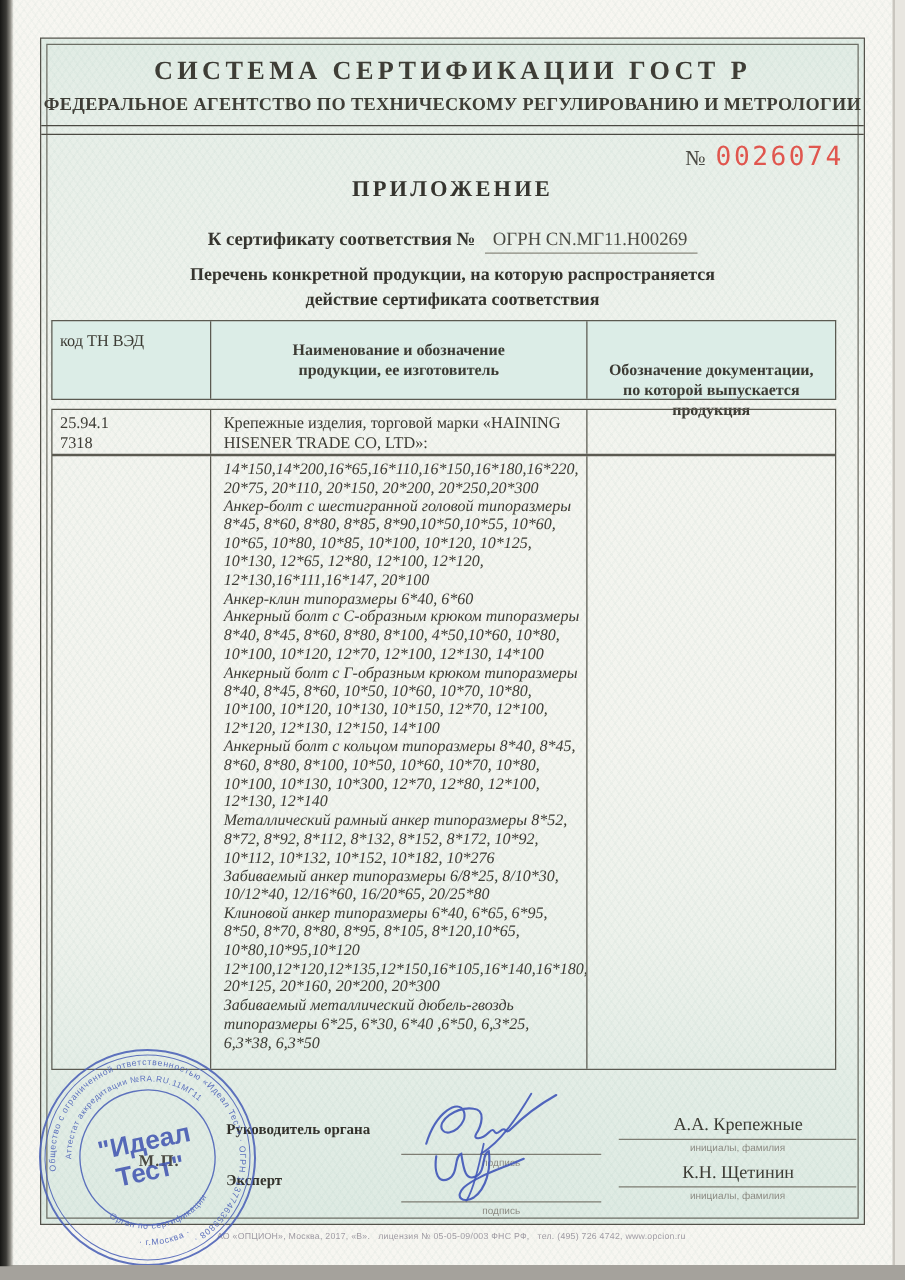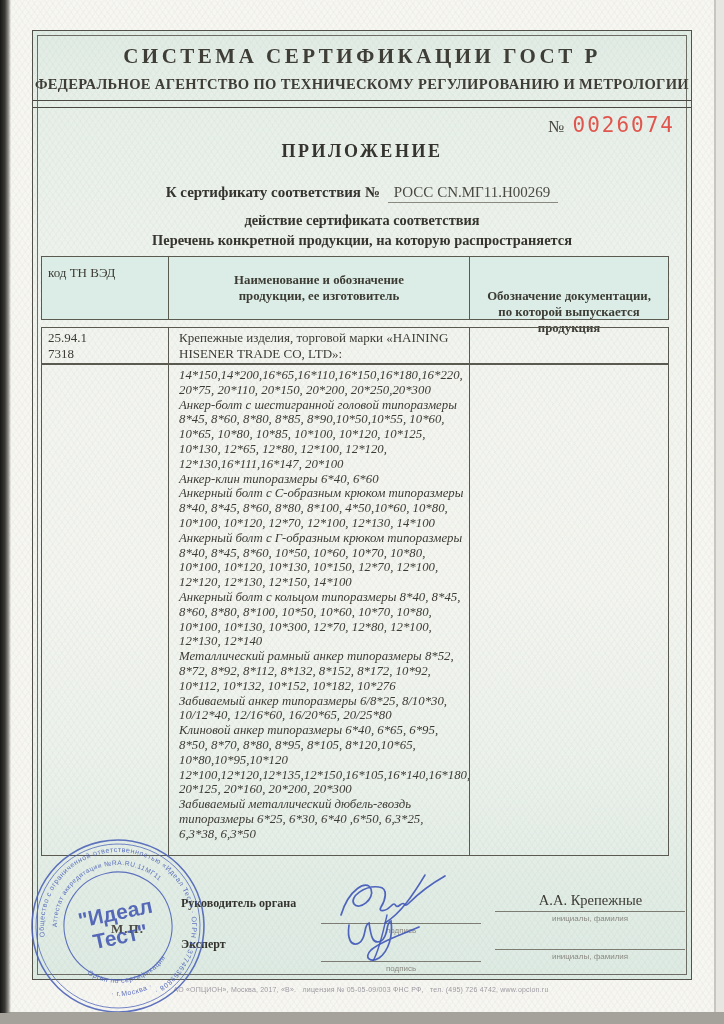--- a/index.html
+++ b/index.html
@@ -100,26 +100,26 @@
       <div class="band-line2"></div>
 
       <div class="blank-no">
         <span class="no-sign">№</span><span class="no-digits">0026074</span>
       </div>
 
       <div class="doc-title">ПРИЛОЖЕНИЕ</div>
 
       <div class="cert-line">
         <span class="cert-label">К сертификату соответствия №</span>
-        <span class="cert-num">РОСС CN.МГ11.Н00269</span>
+        <span class="cert-num">ОГРН CN.МГ11.Н00269</span>
       </div>
 
       <div class="purpose">
+        <div>Перечень конкретной продукции,  на которую распространяется</div>
         <div>действие сертификата соответствия</div>
-        <div>Перечень конкретной продукции,  на которую распространяется</div>
       </div>
 
       <div class="tbox t-head">
         <div class="c1 c1h">
           <div class="c1h-bot">код ТН ВЭД</div>
         </div>
         <div class="c2 ch-center pre">Наименование и обозначение
 продукции, ее изготовитель</div>
         <div class="c3 ch-center pre">Обозначение документации,
 по которой выпускается продукция</div>
@@ -164,20 +164,21 @@
       <div class="sigline" style="left:462px; top:880px; width:190px;"></div>
       <div class="smallcap" style="left:462px; top:883px; width:190px;">инициалы, фамилия</div>
 
       <div class="role" style="left:148px; top:906px;">Эксперт</div>
       <svg class="sig-svg" style="left:306px; top:882px;" width="100" height="50" viewBox="0 0 100 50">
         <path d="M10,12 C8,26 12,34 20,30 C28,26 24,12 30,10 C32,24 34,32 42,28 C50,24 46,10 52,8 C54,22 50,38 40,45 C32,50 24,45 32,37 C42,28 62,22 80,14" fill="none" stroke="#3f55b8" stroke-width="1.7" stroke-linecap="round" opacity=".9"></path>
         <path d="M48,2 C44,20 40,38 34,48" fill="none" stroke="#3f55b8" stroke-width="1.4" stroke-linecap="round" opacity=".9"></path>
       </svg>
       <div class="sigline" style="left:288px; top:930px; width:160px;"></div>
       <div class="smallcap" style="left:288px; top:933px; width:160px;">подпись</div>
+      <div class="fio" style="left:470px; top:899px; width:175px;">К.Н. Щетинин</div>
       <div class="sigline" style="left:462px; top:918px; width:190px;"></div>
       <div class="smallcap" style="left:462px; top:921px; width:190px;">инициалы, фамилия</div>
 
       <div class="mp">М.П.</div>
     </div>
 
     <svg class="stamp" viewBox="0 0 180 180">
       <defs>
         <path id="ringA" d="M 16,90 A 74,74 0 1 1 164,90 A 74,74 0 1 1 16,90" fill="none"></path>
         <path id="ringB" d="M 29,90 A 61,61 0 1 1 151,90 A 61,61 0 1 1 29,90" fill="none"></path>

